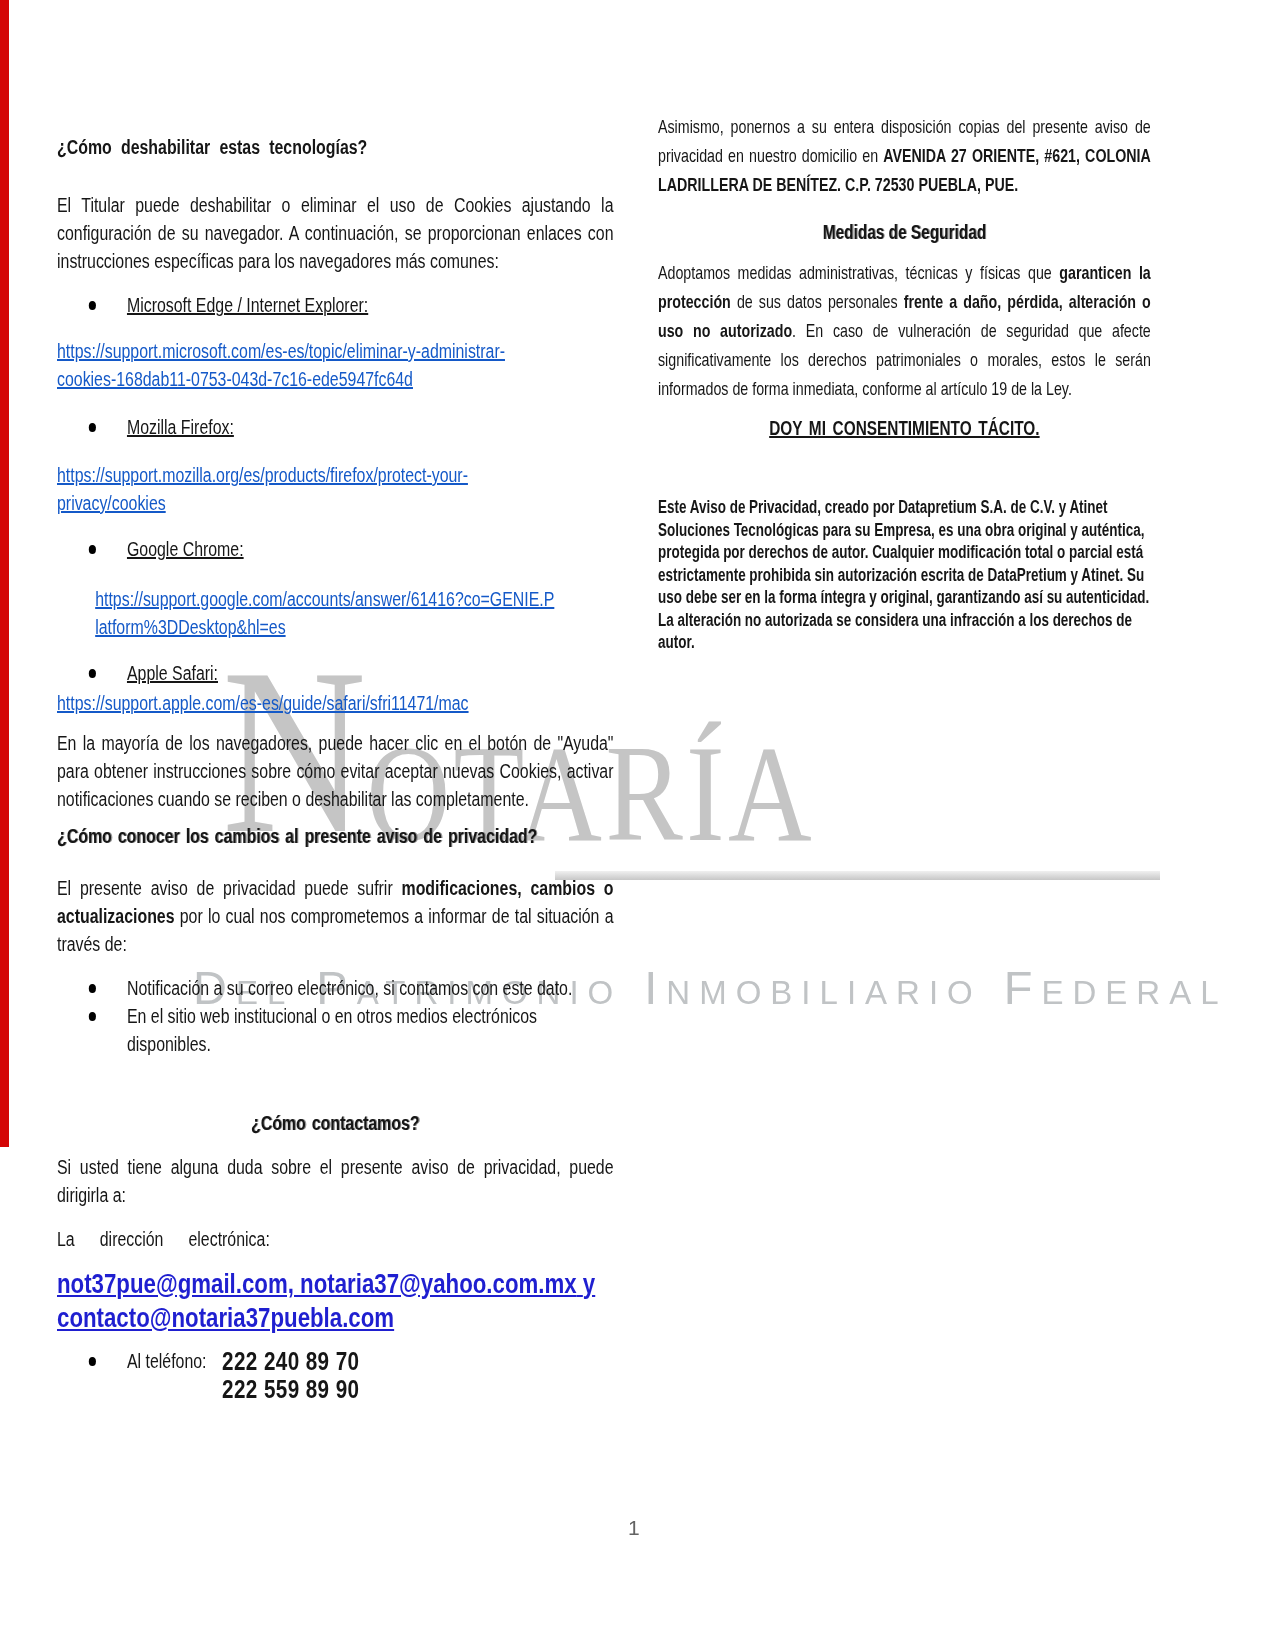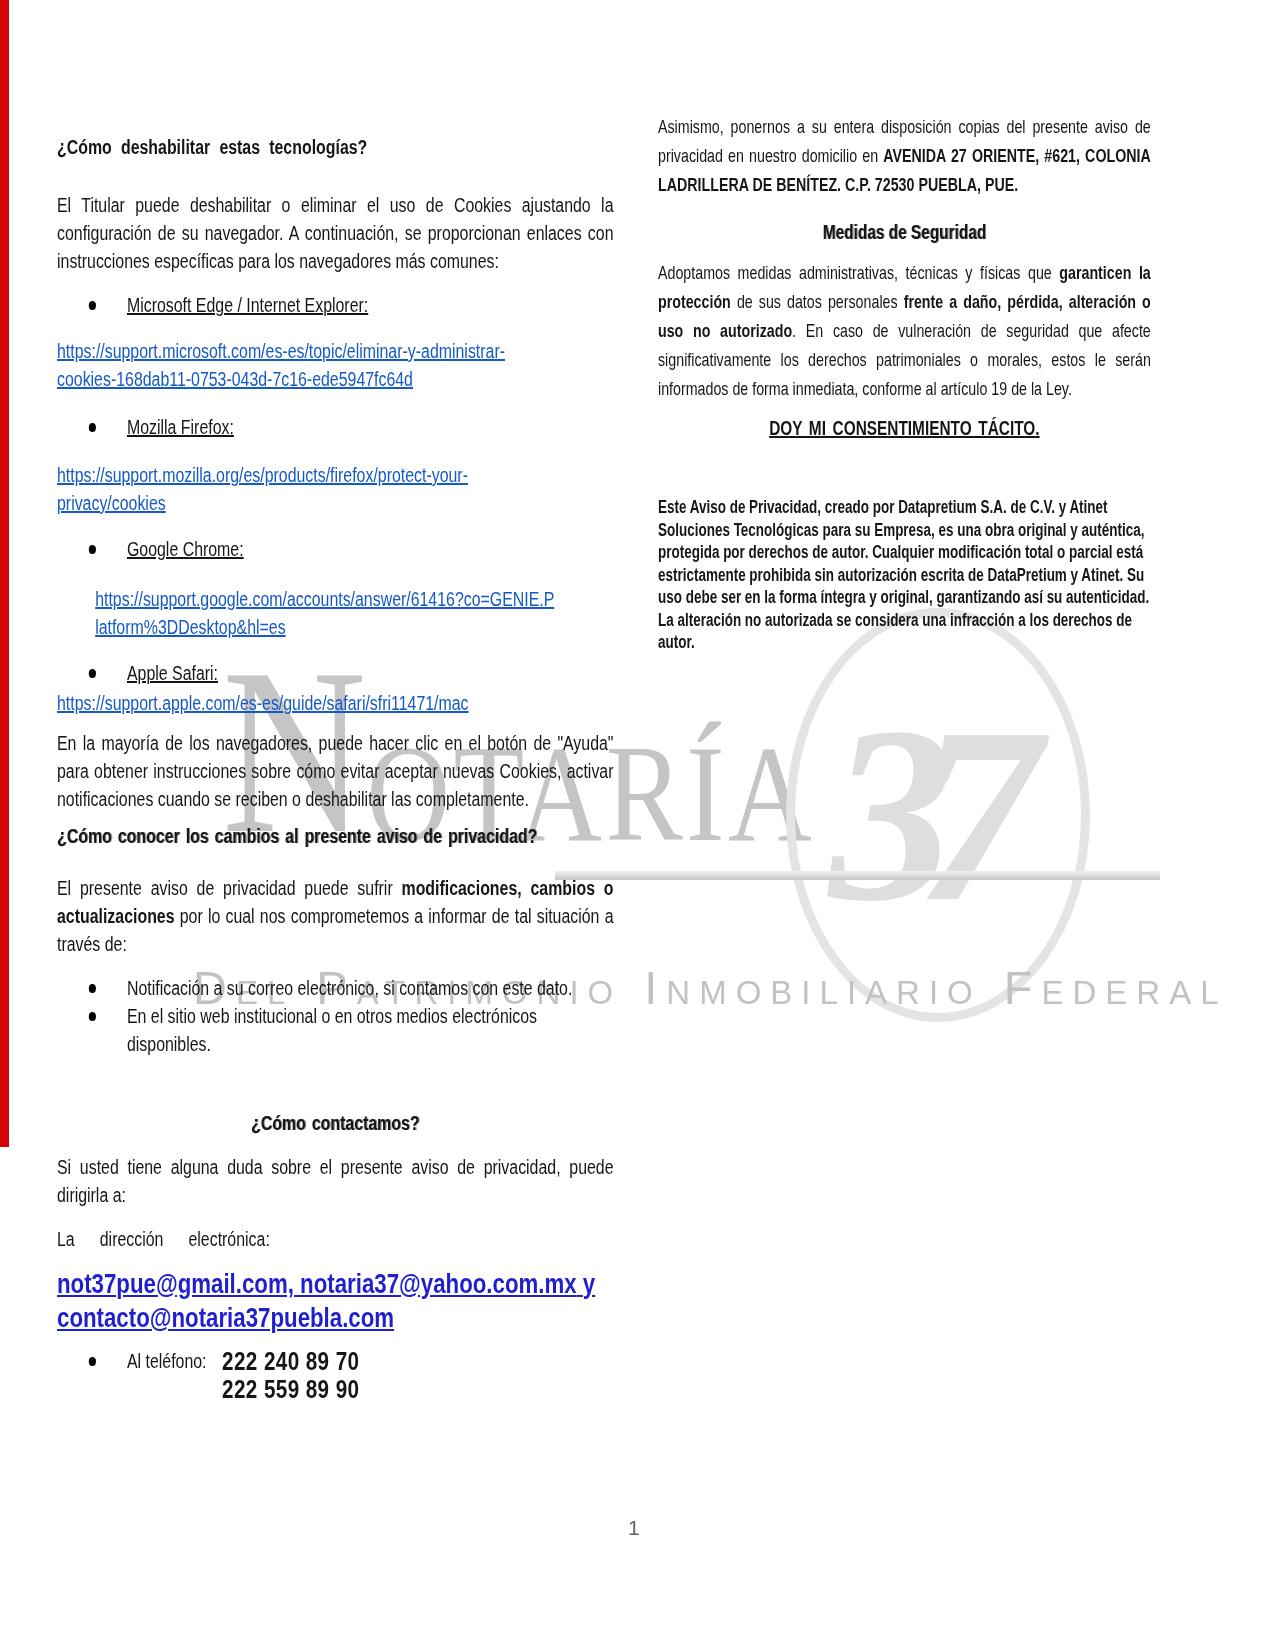--- a/index.html
+++ b/index.html
@@ -75,23 +75,20 @@
 </head>
 <body>
 
 <div class="page">
 
   <div class="red-bar"></div>
 
   <div class="wm wm-name">
     <span class="wm-n">N</span>
       <span class="wm-rest">OTARÍA</span>
-  </div>
-  <div class="wm wm-circle">
-    <span class="digits">37</span>
   </div>
   <div class="wm wm-bar"></div>
   <div class="wm wm-caps wm-caps2">Del Patrimonio Inmobiliario Federal</div>
 
   <div class="col col-left">
 
     <p class="h-b" style="word-spacing:6px;">¿Cómo deshabilitar estas tecnologías?</p>
 
     <p class="p" style="margin-top:32px;">El Titular puede deshabilitar o eliminar el uso de Cookies ajustando la configuración de su navegador. A continuación, se proporcionan enlaces con instrucciones específicas para los navegadores más comunes:</p>
 

